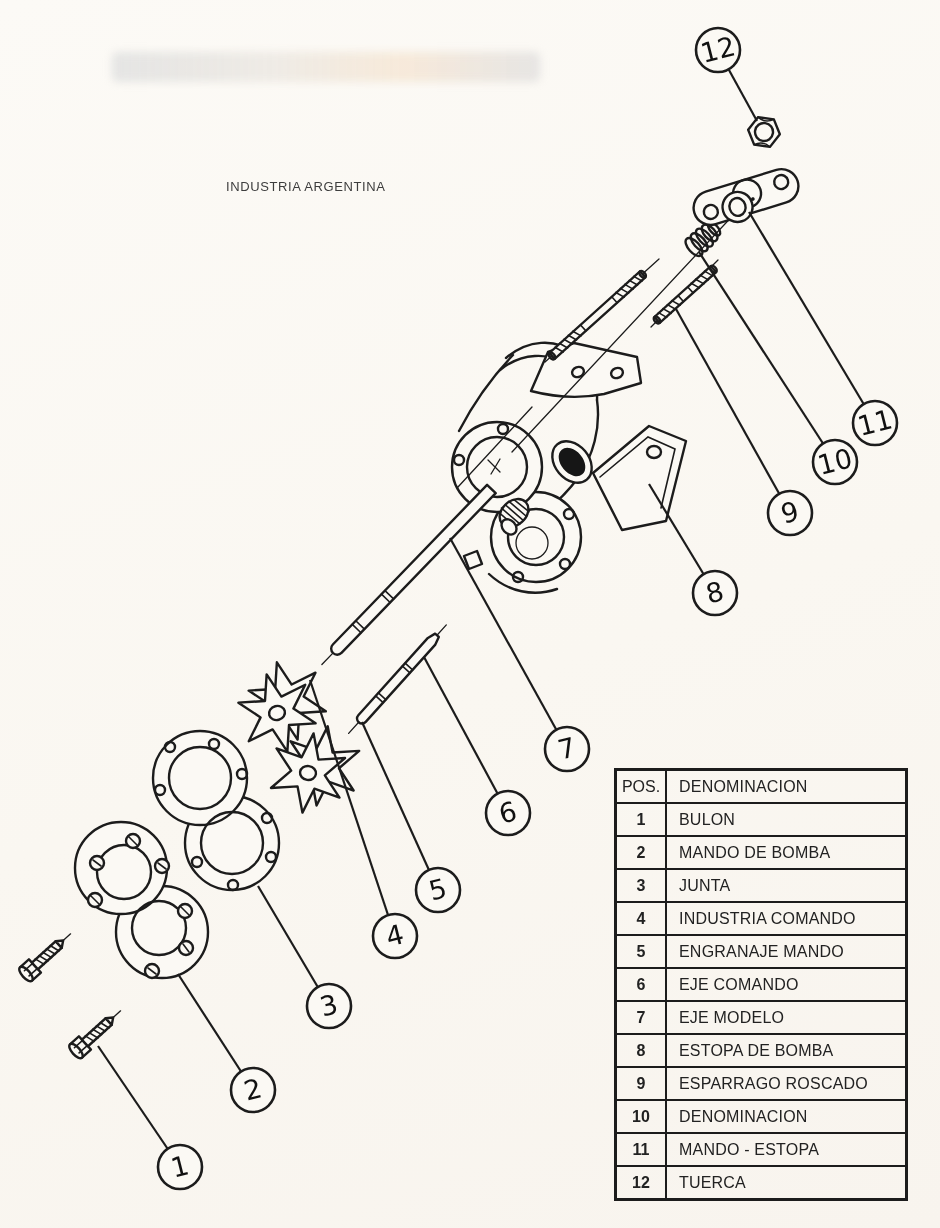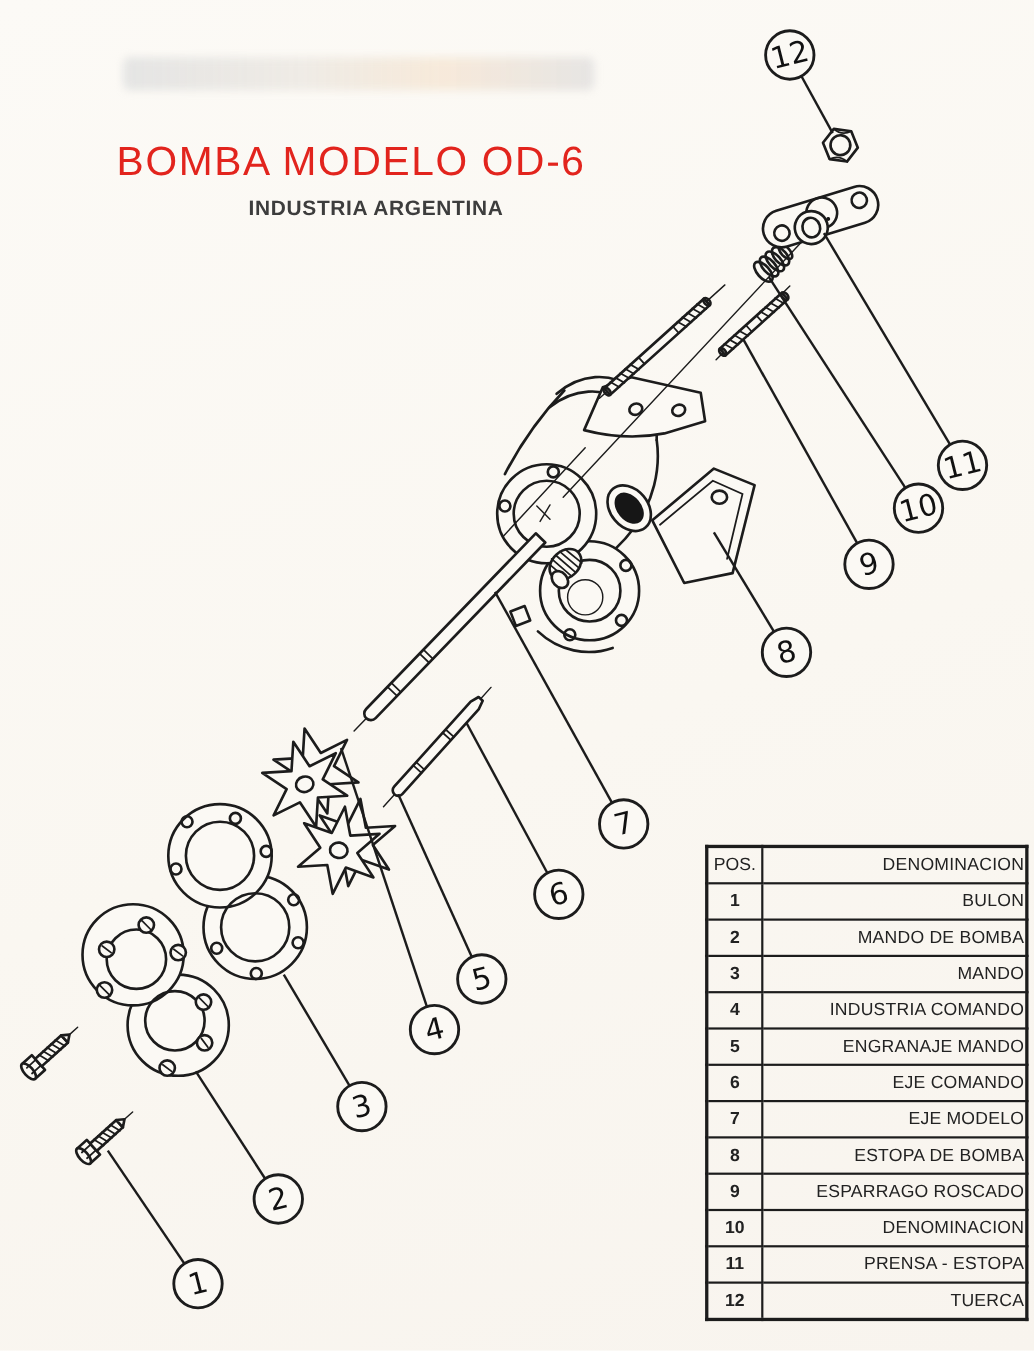--- a/index.html
+++ b/index.html
@@ -6,51 +6,50 @@
   body{width:940px;height:1228px;position:relative;
        font-family:"Liberation Sans", sans-serif;
        background:#ffffff;}
   .page{position:absolute;inset:0;width:940px;height:1228px;overflow:hidden;
         background:linear-gradient(160deg,#fcfaf6 0%,#faf7f1 55%,#f8f4ee 100%);}
   .smudge{position:absolute;left:112px;top:52px;width:428px;height:30px;
           background:linear-gradient(90deg,rgba(176,182,188,.30),rgba(196,186,176,.22) 38%,rgba(235,196,150,.28) 68%,rgba(182,182,188,.30));
           filter:blur(4px);border-radius:6px;}
   .title{position:absolute;left:106px;top:126px;font-size:37px;font-weight:400;
          letter-spacing:1.5px;color:#e2241d;white-space:nowrap;}
-  .subtitle{position:absolute;left:226px;top:179px;font-size:19px;font-weight:700;
+  .subtitle{position:absolute;left:226px;top:179px;font-size:13px;font-weight:400;
             letter-spacing:.6px;color:#3d3d3d;white-space:nowrap;}
   svg.diagram{position:absolute;left:0;top:0;}
   
   .s   {stroke:#1c1c1c;stroke-width:2.4;fill:none;stroke-linecap:round;stroke-linejoin:round;}
   .sf  {stroke:#1c1c1c;stroke-width:2.4;fill:#fbf9f4;stroke-linecap:round;stroke-linejoin:round;}
   .mid {stroke:#1c1c1c;stroke-width:1.6;fill:none;stroke-linecap:round;}
   .thin{stroke:#1c1c1c;stroke-width:1.3;fill:none;stroke-linecap:round;}
   .dark{fill:#161616;stroke:none;}
   .lead{stroke:#1c1c1c;stroke-width:2.2;fill:none;}
   .bubble{stroke:#1c1c1c;stroke-width:2.6;fill:#fbf9f4;}
   .bubble-num{font-family:"DejaVu Sans", sans-serif;font-size:27px;fill:#111;}
   
   table.parts{position:absolute;left:614px;top:768px;width:294px;
               border-collapse:collapse;color:#222;
               font-family:"Liberation Sans", sans-serif;}
   table.parts th,table.parts td{border:2px solid #1c1c1c;height:29px;
               font-size:16px;background:transparent;}
-  table.parts{border:3px solid #1c1c1c;margin-left:27px;}
+  table.parts{border:3px solid #1c1c1c;}
   td.pos,th.pos{width:46px;text-align:center;font-weight:700;}
   th.pos{font-weight:400;font-size:15px;}
-  td.name,th.name{padding-left:12px;text-align:right;font-weight:400;letter-spacing:.2px;}
+  td.name,th.name{padding-left:12px;text-align:left;font-weight:400;letter-spacing:.2px;}
 </style>
 </head>
 <body>
 
 <div class="page">
 
   <div class="smudge"></div>
 
-  <div class="title">BOMBA MODELO OD-6</div>
   <div class="subtitle">INDUSTRIA ARGENTINA</div>
 
   <svg class="diagram" width="940" height="1228" viewBox="0 0 940 1228">
 
     <defs>
       <path id="star" d="M0,-40 L8.5,-14.7 L34.6,-20 L17,0 L34.6,20 L8.5,14.7 L0,40 L-8.5,14.7 L-34.6,20 L-17,0 L-34.6,-20 L-8.5,-14.7 Z"></path>
     </defs>
 
     <g>
 
@@ -309,21 +308,21 @@
         <tr>
           <td class="pos">1</td>
           <td class="name">BULON</td>
         </tr>
         <tr>
           <td class="pos">2</td>
           <td class="name">MANDO DE BOMBA</td>
         </tr>
         <tr>
           <td class="pos">3</td>
-          <td class="name">MANDO</td>
+          <td class="name">JUNTA</td>
         </tr>
         <tr>
           <td class="pos">4</td>
           <td class="name">INDUSTRIA COMANDO</td>
         </tr>
         <tr>
           <td class="pos">5</td>
           <td class="name">ENGRANAJE MANDO</td>
         </tr>
         <tr>
@@ -341,21 +340,21 @@
         <tr>
           <td class="pos">9</td>
           <td class="name">ESPARRAGO ROSCADO</td>
         </tr>
         <tr>
           <td class="pos">10</td>
           <td class="name">DENOMINACION</td>
         </tr>
         <tr>
           <td class="pos">11</td>
-          <td class="name">PRENSA - ESTOPA</td>
+          <td class="name">MANDO - ESTOPA</td>
         </tr>
         <tr>
           <td class="pos">12</td>
           <td class="name">TUERCA</td>
         </tr>
       </tbody>
   </table>
 
 </div>
 

